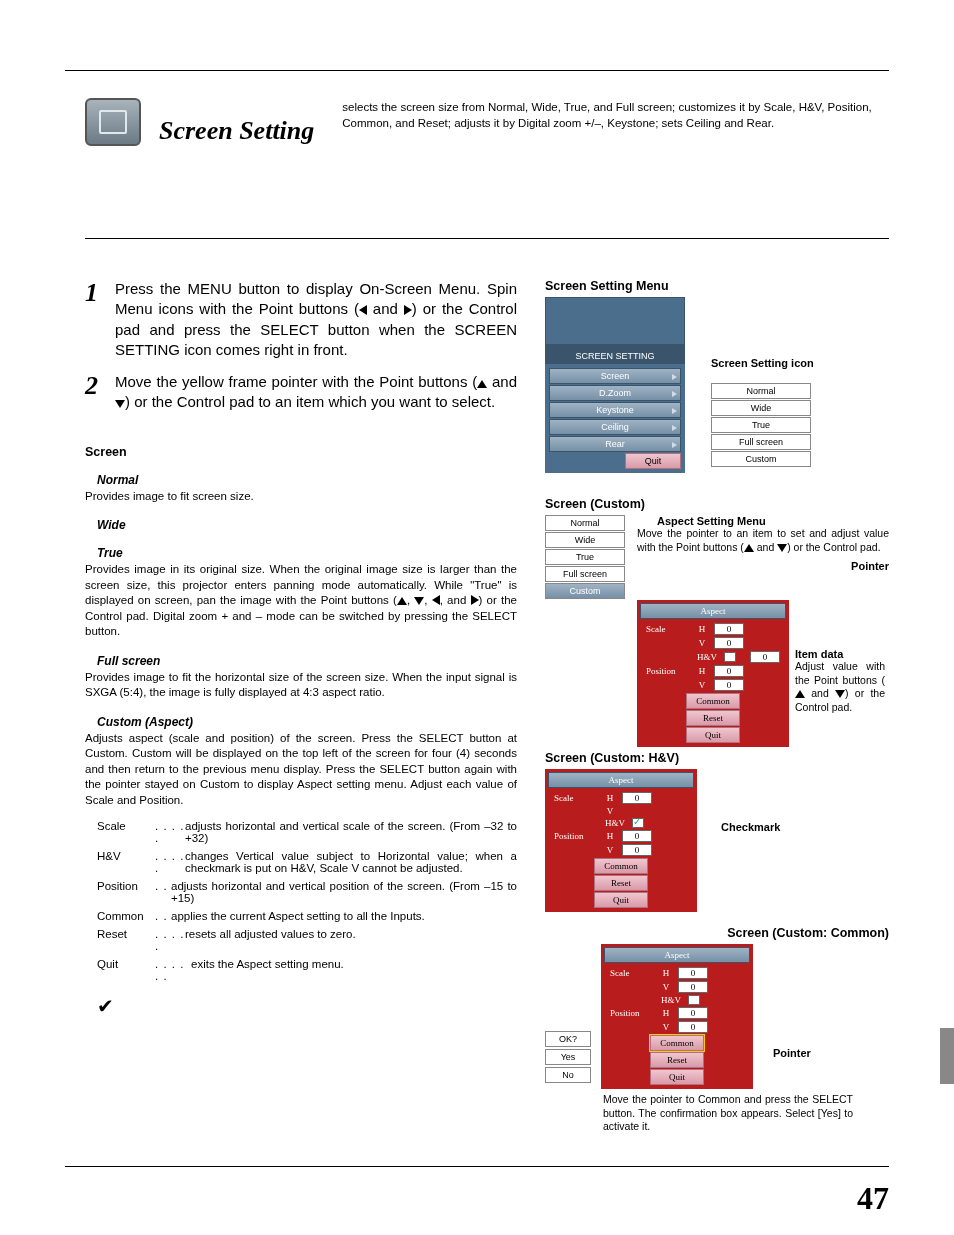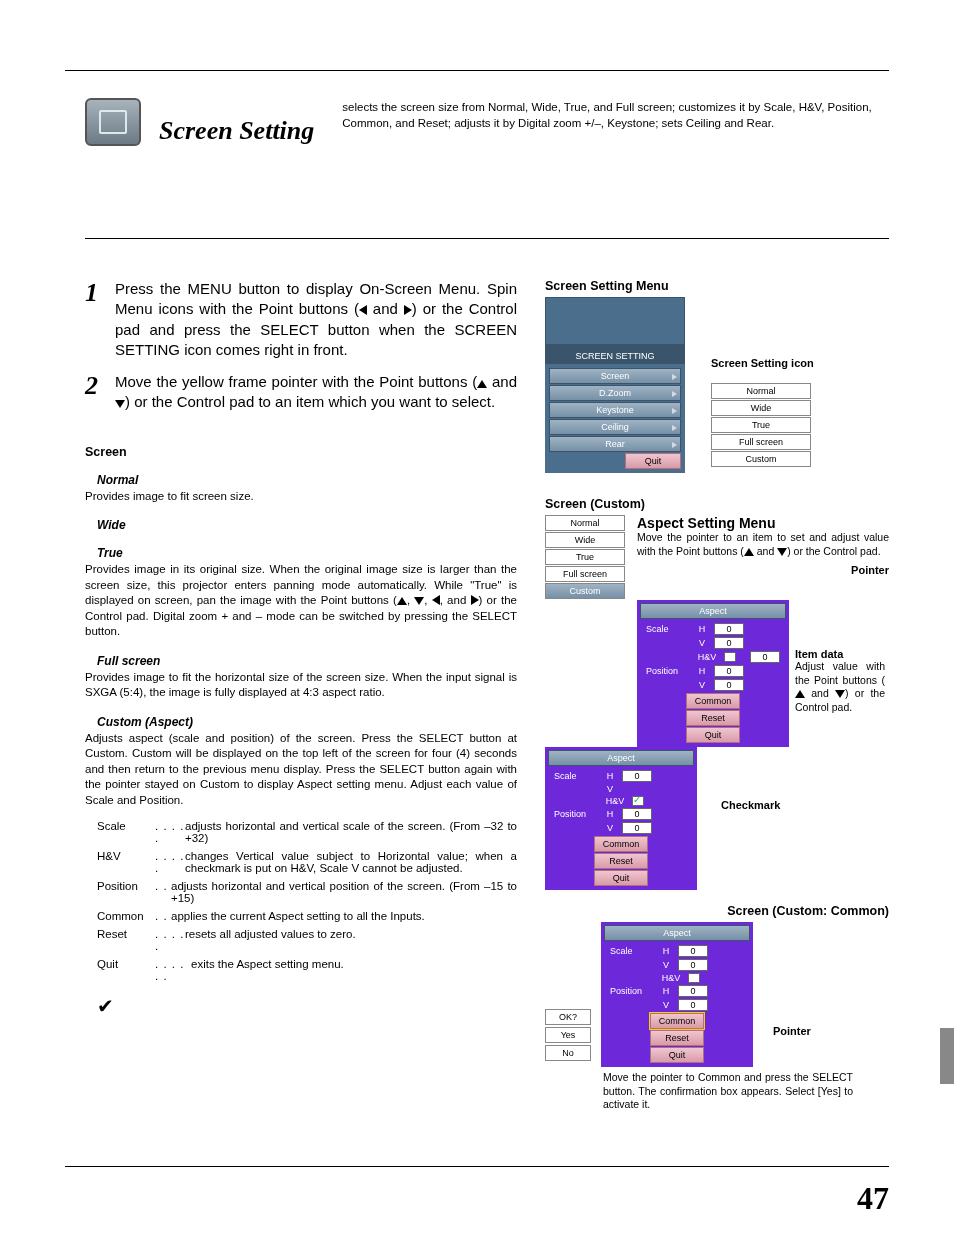--- a/index.html
+++ b/index.html
@@ -36,21 +36,21 @@
   .tri-u { border-width: 0 5px 8px 5px; border-color: transparent transparent #000 transparent; }
   .tri-d { border-width: 8px 5px 0 5px; border-color: #000 transparent transparent transparent; }
   .r-sec-h { font-weight: bold; font-size: 12.5px; margin-bottom: 4px; }
   .menu-box { background:#4a6e8c; padding:4px; width:140px;}
   .menu-item { background:linear-gradient(#9fb3c4,#7690a6); font-size:9px; color:#fff; text-align:center; padding:2px 0; margin-bottom:1px; border:1px solid #3a556b; position:relative;}
   .menu-item::after { content:""; position:absolute; right:3px; top:5px; width:0;height:0;border-width:3px 0 3px 5px; border-style:solid;border-color:transparent transparent transparent #d0dbe4;}
   .menu-quit { background:linear-gradient(#f0c6cf,#d99aa8); font-size:9px; text-align:center; padding:2px 0; border:1px solid #b07080; width:56px; margin-left:auto;}
   .menu-label { background:#3a556b; color:#fff; font-size:9px; text-align:center; padding:6px 2px 3px 2px;}
   .sub-list { width:100px;}
   .sub-item { background:#fff; border:1px solid #888; font-size:9px; text-align:center; padding:2px 0; margin-bottom:1px;}
-  .aspect-panel { background:#6d28d9; font-size:9px; color:#fff; }
+  .aspect-panel { background:#b91c1c; font-size:9px; color:#fff;font-family:Liberation Serif, serif; }
   .aspect-hdr { background:linear-gradient(#9fb3c4,#7690a6); text-align:center; padding:2px 0; border:1px solid #3a556b; color:#fff; margin-bottom:3px;}
   .aspect-row { display:flex; align-items:center; padding:1px 6px;}
   .aspect-lbl-l { width:48px; font-size:9px;}
   .aspect-lbl-r { width:16px; text-align:center;}
   .aspect-val { background:#fff; color:#000; width:30px; text-align:center; border:1px solid #666; font-size:9px; margin-left:4px;}
   .aspect-btn { background:linear-gradient(#f0c6cf,#d99aa8); color:#000; text-align:center; padding:2px 0; border:1px solid #b07080; width:54px; margin:1px auto;}
   .aspect-chk { width:12px; height:10px; background:#fff; border:1px solid #666; margin-left:4px; position:relative;}
   .aspect-chk.on::after { content:"✓"; position:absolute; top:-3px; left:0; color:#3a6; font-size:10px;}
   .r-small { font-size:10.5px; line-height:1.3; text-align: justify;}
   .bold { font-weight:bold; }
@@ -164,21 +164,21 @@
       <div class="r-sec-h" style="margin-top:24px;">Screen (Custom)</div>
       <div style="display:flex; align-items:flex-start;">
         <div class="sub-list" style="width:80px; flex-shrink:0;">
           <div class="sub-item">Normal</div>
           <div class="sub-item">Wide</div>
           <div class="sub-item">True</div>
           <div class="sub-item">Full screen</div>
           <div class="sub-item" style="background:linear-gradient(#9fb3c4,#7690a6);color:#fff;">Custom</div>
         </div>
         <div style="margin-left:12px; flex:1;">
-          <div class="bold" style="font-size:14px;">Aspect Setting Menu</div>
+          <div class="bold" style="font-size:11px;margin-left:20px;">Aspect Setting Menu</div>
           <div class="r-small">Move the pointer to an item to set and adjust value with the Point buttons (<span class="tri tri-u"></span> and <span class="tri tri-d"></span>) or the Control pad.</div>
           <div class="callout" style="text-align:right; margin-top:6px;">Pointer</div>
         </div>
       </div>
       <div style="display:flex;">
         <div style="width:92px;"></div>
         <div class="aspect-panel" style="width:152px; padding:3px;">
           <div class="aspect-hdr">Aspect</div>
           <div class="aspect-row">
               <span class="aspect-lbl-l">Scale</span>
@@ -210,20 +210,21 @@
           <div class="aspect-btn">Common</div>
           <div class="aspect-btn">Reset</div>
           <div class="aspect-btn">Quit</div>
         </div>
         <div style="margin-left:6px; margin-top:48px; width:90px;">
           <div class="bold" style="font-size:11px;">Item data</div>
           <div class="r-small">Adjust value with the Point buttons (<span class="tri tri-u"></span> and <span class="tri tri-d"></span>) or the Control pad.</div>
         </div>
       </div>
 
+      <div class="r-sec-h" style="margin-top:4px;">Screen (Custom: H&amp;V)</div>
       <div style="display:flex;">
         <div class="aspect-panel" style="width:152px; padding:3px;">
           <div class="aspect-hdr">Aspect</div>
           <div class="aspect-row">
               <span class="aspect-lbl-l">Scale</span>
               <span class="aspect-lbl-r">H</span>
               <span class="aspect-val">0</span>
             </div>
           <div class="aspect-row">
               <span class="aspect-lbl-l"></span>

